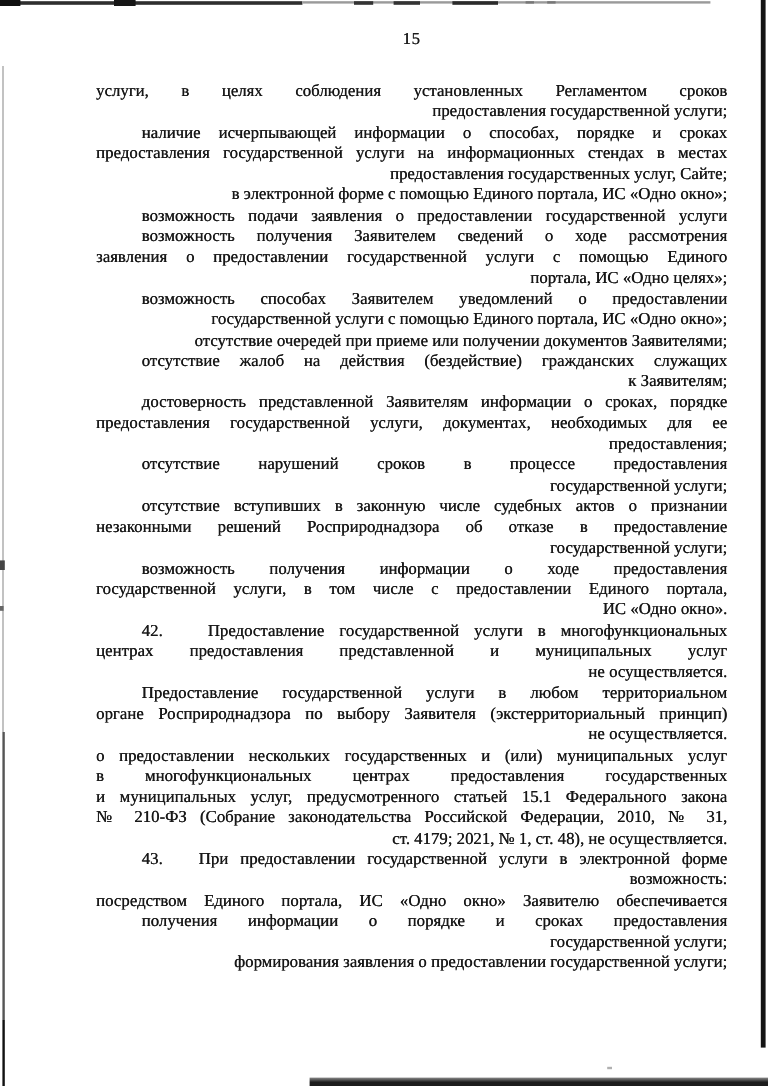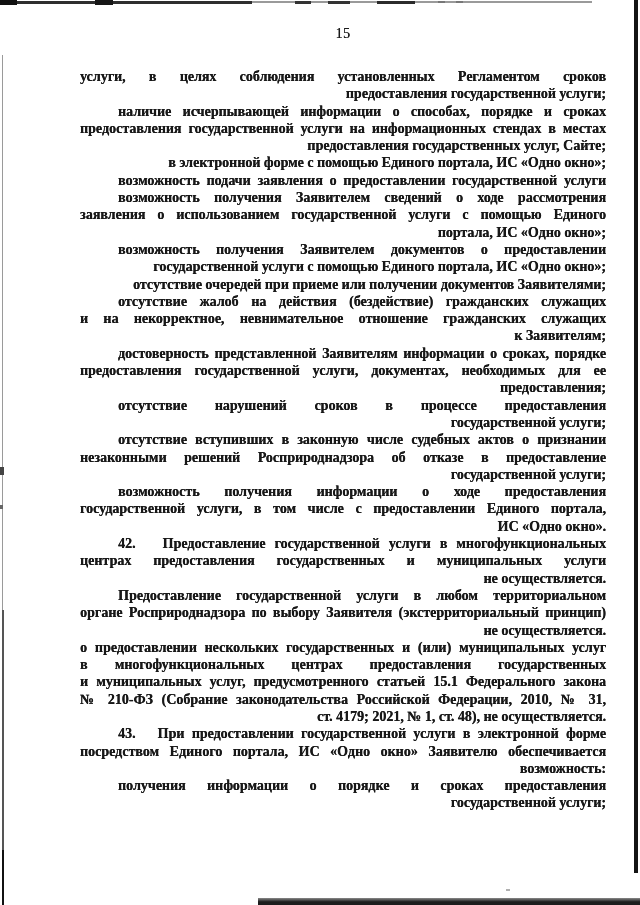--- a/index.html
+++ b/index.html
@@ -28,21 +28,21 @@
   }
   
   .doc-body {
     position: absolute;
     top: 68px; left: 80px; width: 526px;
     font-size: 14px;
     line-height: 17.3px;
     color: #181818;
     text-shadow: 0.25px 0 0 #181818; 
   }
-  .line { height: 17.3px; font-weight: bold; }
+  .line { height: 17.3px; }
   .line.j { text-align: justify; text-align-last: justify; }
   .line.l { text-align: right; }
   .line.ind { padding-left: 38px; }
 
   
   .art { position: absolute; pointer-events: none; }
   
   .top-band-left   { left: 0;   top: 0.5px; width: 252px; height: 3px;   background: #2e2e2e; }
   .top-band-thick1 { left: 0;   top: 0;     width: 17px;  height: 5px;   background: #101010; }
   .top-band-thick2 { left: 95px;top: 0;     width: 18px;  height: 4.5px; background: #161616; }
@@ -76,55 +76,55 @@
 
   <div class="doc-body">
       <div class="line j">услуги, в целях соблюдения установленных Регламентом сроков</div>
       <div class="line l">предоставления государственной услуги;</div>
       <div class="line j ind">наличие исчерпывающей информации о способах, порядке и сроках</div>
       <div class="line j">предоставления государственной услуги на информационных стендах в местах</div>
       <div class="line l">предоставления государственных услуг, Сайте;</div>
       <div class="line l">в электронной форме с помощью Единого портала, ИС «Одно окно»;</div>
       <div class="line j ind">возможность подачи заявления о предоставлении государственной услуги</div>
       <div class="line j ind">возможность получения Заявителем сведений о ходе рассмотрения</div>
-      <div class="line j">заявления о использованием государственной услуги с помощью Единого</div>
-      <div class="line l">портала, ИС «Одно окно»;</div>
-      <div class="line j ind">возможность получения Заявителем документов о предоставлении</div>
+      <div class="line j">заявления о предоставлении государственной услуги с помощью Единого</div>
+      <div class="line l">портала, ИС «Одно целях»;</div>
+      <div class="line j ind">возможность способах Заявителем уведомлений о предоставлении</div>
       <div class="line l">государственной услуги с помощью Единого портала, ИС «Одно окно»;</div>
       <div class="line l ind">отсутствие очередей при приеме или получении документов Заявителями;</div>
       <div class="line j ind">отсутствие жалоб на действия (бездействие) гражданских служащих</div>
-      <div class="line j">и на некорректное, невнимательное отношение гражданских служащих</div>
       <div class="line l">к Заявителям;</div>
       <div class="line j ind">достоверность представленной Заявителям информации о сроках, порядке</div>
       <div class="line j">предоставления государственной услуги, документах, необходимых для ее</div>
       <div class="line l">предоставления;</div>
       <div class="line j ind">отсутствие нарушений сроков в процессе предоставления</div>
       <div class="line l">государственной услуги;</div>
       <div class="line j ind">отсутствие вступивших в законную числе судебных актов о признании</div>
       <div class="line j">незаконными решений Росприроднадзора об отказе в предоставление</div>
       <div class="line l">государственной услуги;</div>
       <div class="line j ind">возможность получения информации о ходе предоставления</div>
       <div class="line j">государственной услуги, в том числе с предоставлении Единого портала,</div>
       <div class="line l">ИС «Одно окно».</div>
       <div class="line j ind">42.&nbsp;&nbsp; Предоставление государственной услуги в многофункциональных</div>
-      <div class="line j">центрах предоставления государственных и муниципальных услуги</div>
+      <div class="line j">центрах предоставления представленной и муниципальных услуг</div>
       <div class="line l">не осуществляется.</div>
       <div class="line j ind">Предоставление государственной услуги в любом территориальном</div>
       <div class="line j">органе Росприроднадзора по выбору Заявителя (экстерриториальный принцип)</div>
       <div class="line l">не осуществляется.</div>
       <div class="line j">о предоставлении нескольких государственных и (или) муниципальных услуг</div>
       <div class="line j">в многофункциональных центрах предоставления государственных</div>
       <div class="line j">и муниципальных услуг, предусмотренного статьей 15.1 Федерального закона</div>
       <div class="line j">№ 210-ФЗ (Собрание законодательства Российской Федерации, 2010, № 31,</div>
       <div class="line l">ст. 4179; 2021, № 1, ст. 48), не осуществляется.</div>
       <div class="line j ind">43.&nbsp;&nbsp; При предоставлении государственной услуги в электронной форме</div>
+      <div class="line l">возможность:</div>
       <div class="line j">посредством Единого портала, ИС «Одно окно» Заявителю обеспечивается</div>
-      <div class="line l">возможность:</div>
       <div class="line j ind">получения информации о порядке и сроках предоставления</div>
       <div class="line l">государственной услуги;</div>
+      <div class="line l ind">формирования заявления о предоставлении государственной услуги;</div>
     </div>
 
   <div class="art top-band-left"></div>
   <div class="art top-band-thick1"></div>
   <div class="art top-band-thick2"></div>
   <div class="art top-band-right"></div>
   <div class="art top-dash1"></div>
   <div class="art top-dash2"></div>
   <div class="art top-dash3"></div>
   <div class="art top-dash4"></div>

